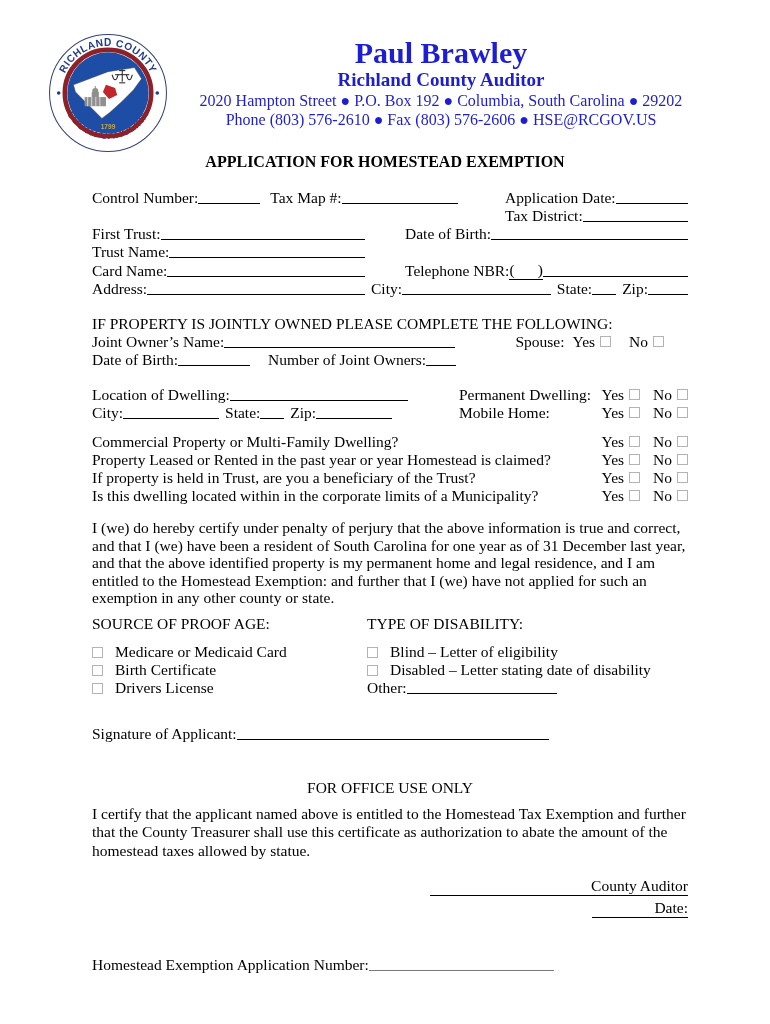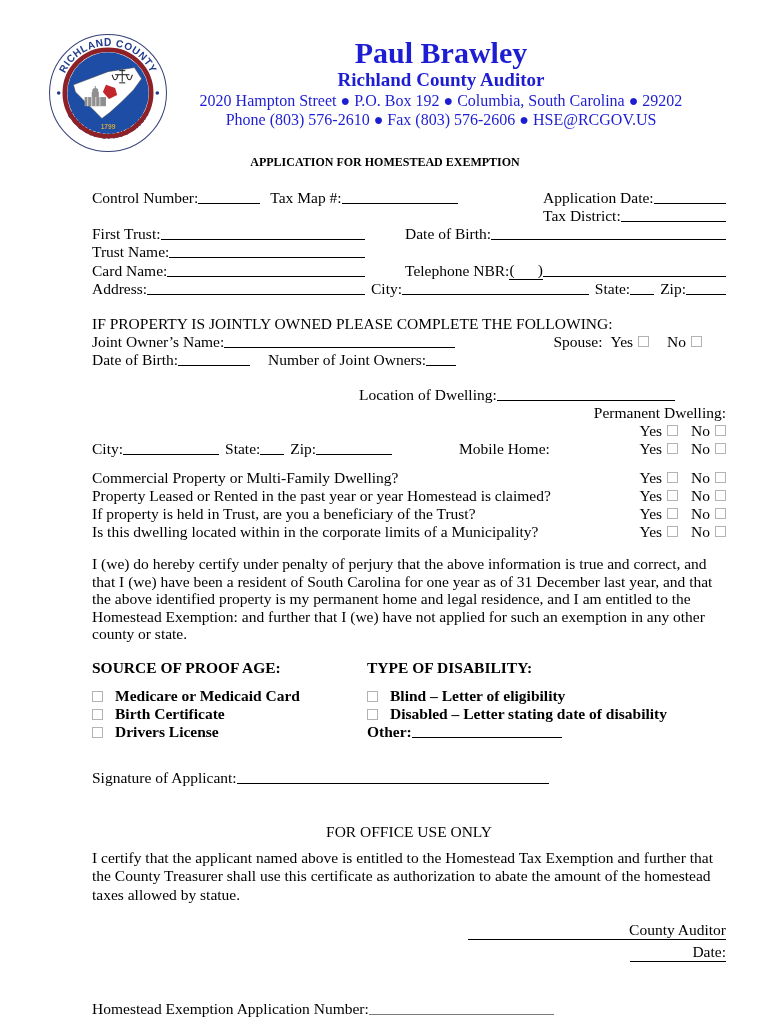--- a/index.html
+++ b/index.html
@@ -10,23 +10,23 @@
   }
   
   .header { position:relative; height:150px; }
   .seal { position:absolute; left:46px; top:32px; }
   .seal-ring-text { font-size:10px; font-weight:bold; fill:#223c8c;
     letter-spacing:0.6px; font-family:"Liberation Sans", sans-serif; }
   .header-text { position:absolute; left:182px; right:70px; top:38px; text-align:center; color:#1d1dd2; }
   .h-name  { font-size:30px; font-weight:bold; line-height:30px; }
   .h-role  { font-size:19px; font-weight:bold; line-height:23px; }
   .h-addr  { font-size:16px; line-height:19px; }
-  .doc-title { text-align:center; font-weight:bold; font-size:12px; line-height:18px; margin-top:3px; }
+  .doc-title { text-align:center; font-weight:bold; font-size:16px; line-height:18px; margin-top:3px; }
   
-  .content { padding:0 44px 0 92px; font-size:15.5px; }
+  .content { padding:0 82px 0 92px; font-size:15.5px; }
   .row { display:flex; align-items:flex-end; line-height:18px; white-space:nowrap; }
   .grp { display:flex; align-items:flex-end; }
   .fill { border-bottom:1px solid #000; margin-bottom:3px; height:1px; display:inline-block; }
   .fill.grow { flex:1 1 auto; }
   .fill-text { border-bottom:1px solid #000; display:inline-block; }
   .cb { width:11px; height:11px; border:1px solid #b3b3b3; background:#fff;
         display:inline-block; margin-bottom:4px; flex:0 0 auto; }
   .yn { display:flex; align-items:flex-end; margin-left:auto; }
   .yn .cb  { margin-left:5px; }
   .yn .no-label { margin-left:13px; }
@@ -194,21 +194,21 @@
       </span>
     </div>
     <div class="row">
       <span>Date of Birth:</span>
       <span class="fill" style="width:72px;"></span>
       <span style="width:18px;"></span>
       <span>Number of Joint Owners:</span>
       <span class="fill" style="width:30px;"></span>
     </div>
 
-    <div class="row" style="margin-top:17px;flex-direction:column;">
+    <div class="row" style="margin-top:17px;">
       <span class="grp" style="width:367px;">
         <span>Location of Dwelling:</span>
         <span class="fill grow" style="margin-right:51px;"></span>
       </span>
       <span>Permanent Dwelling:</span>
       <span class="yn">
         <span>Yes</span>
         <span class="cb"></span>
         <span class="no-label">No</span>
         <span class="cb"></span>
@@ -266,21 +266,21 @@
       <span class="yn">
         <span>Yes</span>
         <span class="cb"></span>
         <span class="no-label">No</span>
         <span class="cb"></span>
       </span>
     </div>
 
     <div class="para" style="margin-top:14px;">I (we) do hereby certify under penalty of perjury that the above information is true and correct, and that I (we) have been a resident of South Carolina for one year as of 31 December last year, and that the above identified property is my permanent home and legal residence, and I am entitled to the Homestead Exemption: and further that I (we) have not applied for such an exemption in any other county or state.</div>
 
-    <div class="cols" style="margin-top:16px;font-weight:bold;">
+    <div class="cols" style="margin-top:8px;">
       <div class="col-left">
         <div>SOURCE OF PROOF AGE:</div>
         <div class="item" style="margin-top:10px;">
           <span class="cb"></span>
           <span>Medicare or Medicaid Card</span>
         </div>
         <div class="item">
           <span class="cb"></span>
           <span>Birth Certificate</span>
         </div>

